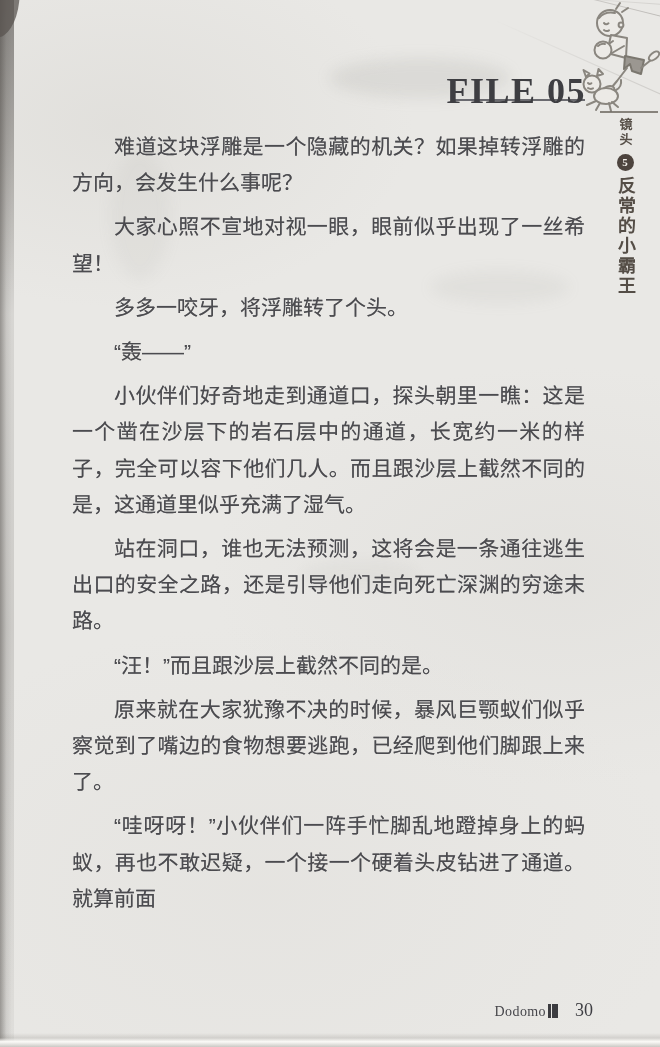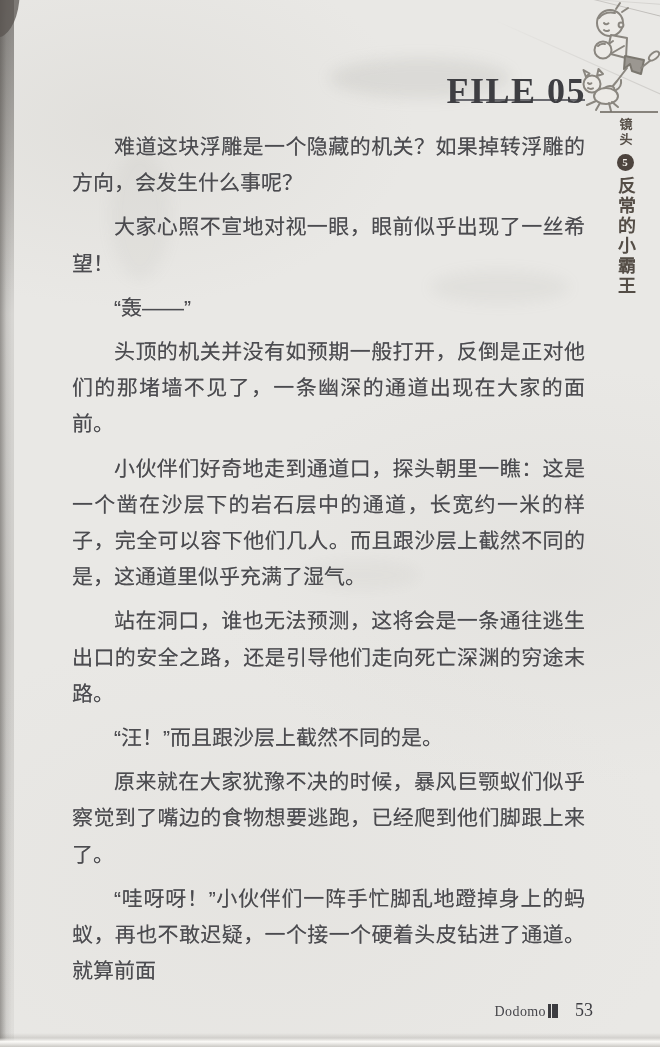--- a/index.html
+++ b/index.html
@@ -155,26 +155,26 @@
 <div class="tab-rule"></div>
 <div class="chapter-tab">
   <span class="series">镜头</span>
   <span class="num-circle">5</span>
   <span class="title">反常的小霸王</span>
 </div>
 
 <div class="page-text">
   <p>难道这块浮雕是一个隐藏的机关？如果掉转浮雕的方向，会发生什么事呢？</p>
   <p>大家心照不宣地对视一眼，眼前似乎出现了一丝希望！</p>
+  <p>多多一咬牙，将浮雕转了个头。</p>
   <p>“轰——”</p>
-  <p>头顶的机关并没有如预期一般打开，反倒是正对他们的那堵墙不见了，一条幽深的通道出现在大家的面前。</p>
   <p>小伙伴们好奇地走到通道口，探头朝里一瞧：这是一个凿在沙层下的岩石层中的通道，长宽约一米的样子，完全可以容下他们几人。而且跟沙层上截然不同的是，这通道里似乎充满了湿气。</p>
   <p>站在洞口，谁也无法预测，这将会是一条通往逃生出口的安全之路，还是引导他们走向死亡深渊的穷途末路。</p>
   <p>“汪！”而且跟沙层上截然不同的是。</p>
   <p>原来就在大家犹豫不决的时候，暴风巨颚蚁们似乎察觉到了嘴边的食物想要逃跑，已经爬到他们脚跟上来了。</p>
   <p>“哇呀呀！”小伙伴们一阵手忙脚乱地蹬掉身上的蚂蚁，再也不敢迟疑，一个接一个硬着头皮钻进了通道。就算前面</p>
 </div>
 
 <div class="footer">
   <span class="brand">Dodomo</span>
   <span class="logo-block"></span>
-  <span class="pageno">53</span>
+  <span class="pageno">30</span>
 </div>
 
 </body></html>

